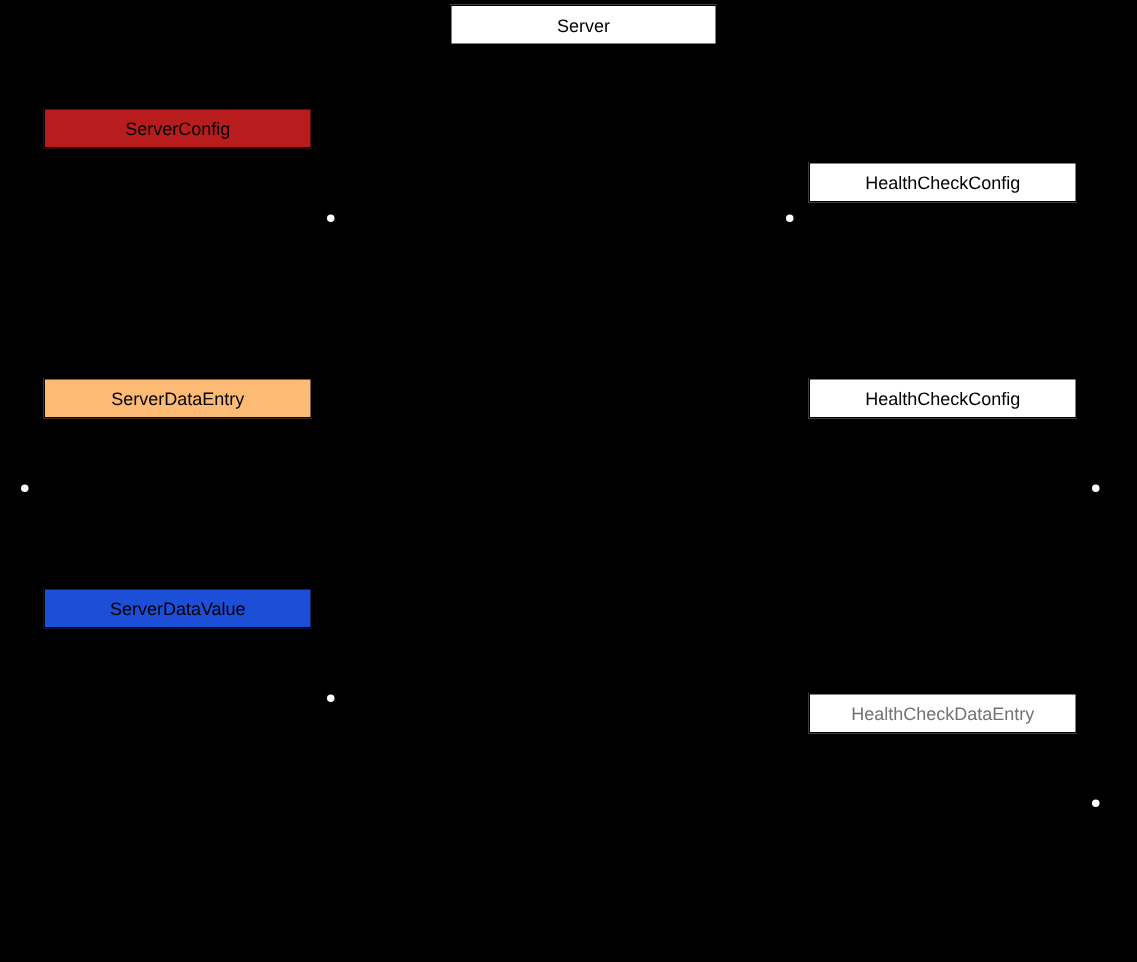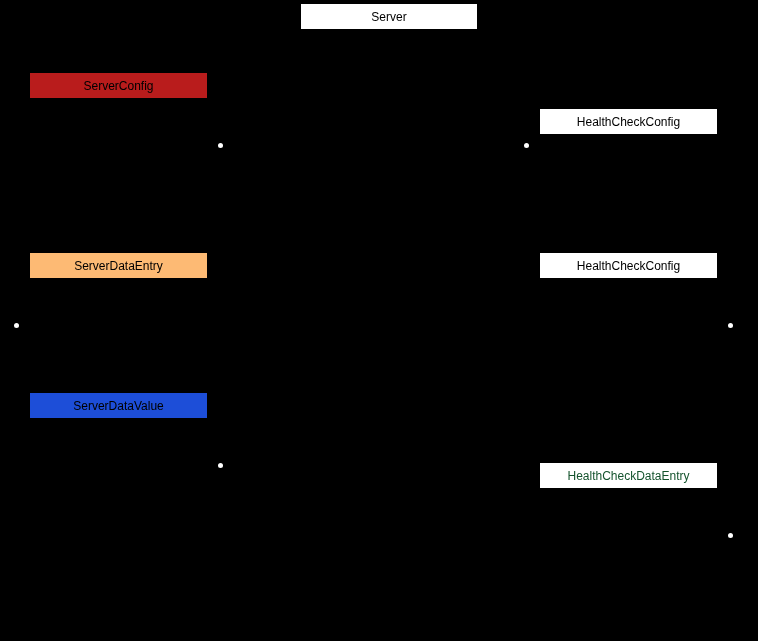--- a/index.html
+++ b/index.html
@@ -53,21 +53,21 @@
   </div>
 
   <div class="node" style="left: 539px; top: 252px; width: 179px; height: 27px; background: rgb(255, 255, 255); color: rgb(0, 0, 0); border-color: rgb(0, 0, 0);">
     <span class="node-label">HealthCheckConfig</span>
   </div>
 
   <div class="node" style="left: 29px; top: 392px; width: 179px; height: 27px; background: #1d4ed8; color: rgb(0, 0, 0); border-color: rgb(0, 0, 0);">
     <span class="node-label">ServerDataValue</span>
   </div>
 
-  <div class="node" style="left: 539px; top: 462px; width: 179px; height: 27px; background: rgb(255, 255, 255); color: #14532d; border-color: rgb(0, 0, 0);">
+  <div class="node" style="left: 539px; top: 462px; width: 179px; height: 27px; background: rgb(255, 255, 255); color: #737373; border-color: rgb(0, 0, 0);">
     <span class="node-label">HealthCheckDataEntry</span>
   </div>
 
   <div class="dot" style="left: 217.5px; top: 142.5px; width: 5px; height: 5px; background: rgb(255, 255, 255);"></div>
   <div class="dot" style="left: 523.5px; top: 142.5px; width: 5px; height: 5px; background: rgb(255, 255, 255);"></div>
   <div class="dot" style="left: 13.5px; top: 322.5px; width: 5px; height: 5px; background: rgb(255, 255, 255);"></div>
   <div class="dot" style="left: 727.5px; top: 322.5px; width: 5px; height: 5px; background: rgb(255, 255, 255);"></div>
   <div class="dot" style="left: 217.5px; top: 462.5px; width: 5px; height: 5px; background: rgb(255, 255, 255);"></div>
   <div class="dot" style="left: 727.5px; top: 532.5px; width: 5px; height: 5px; background: rgb(255, 255, 255);"></div>
 

